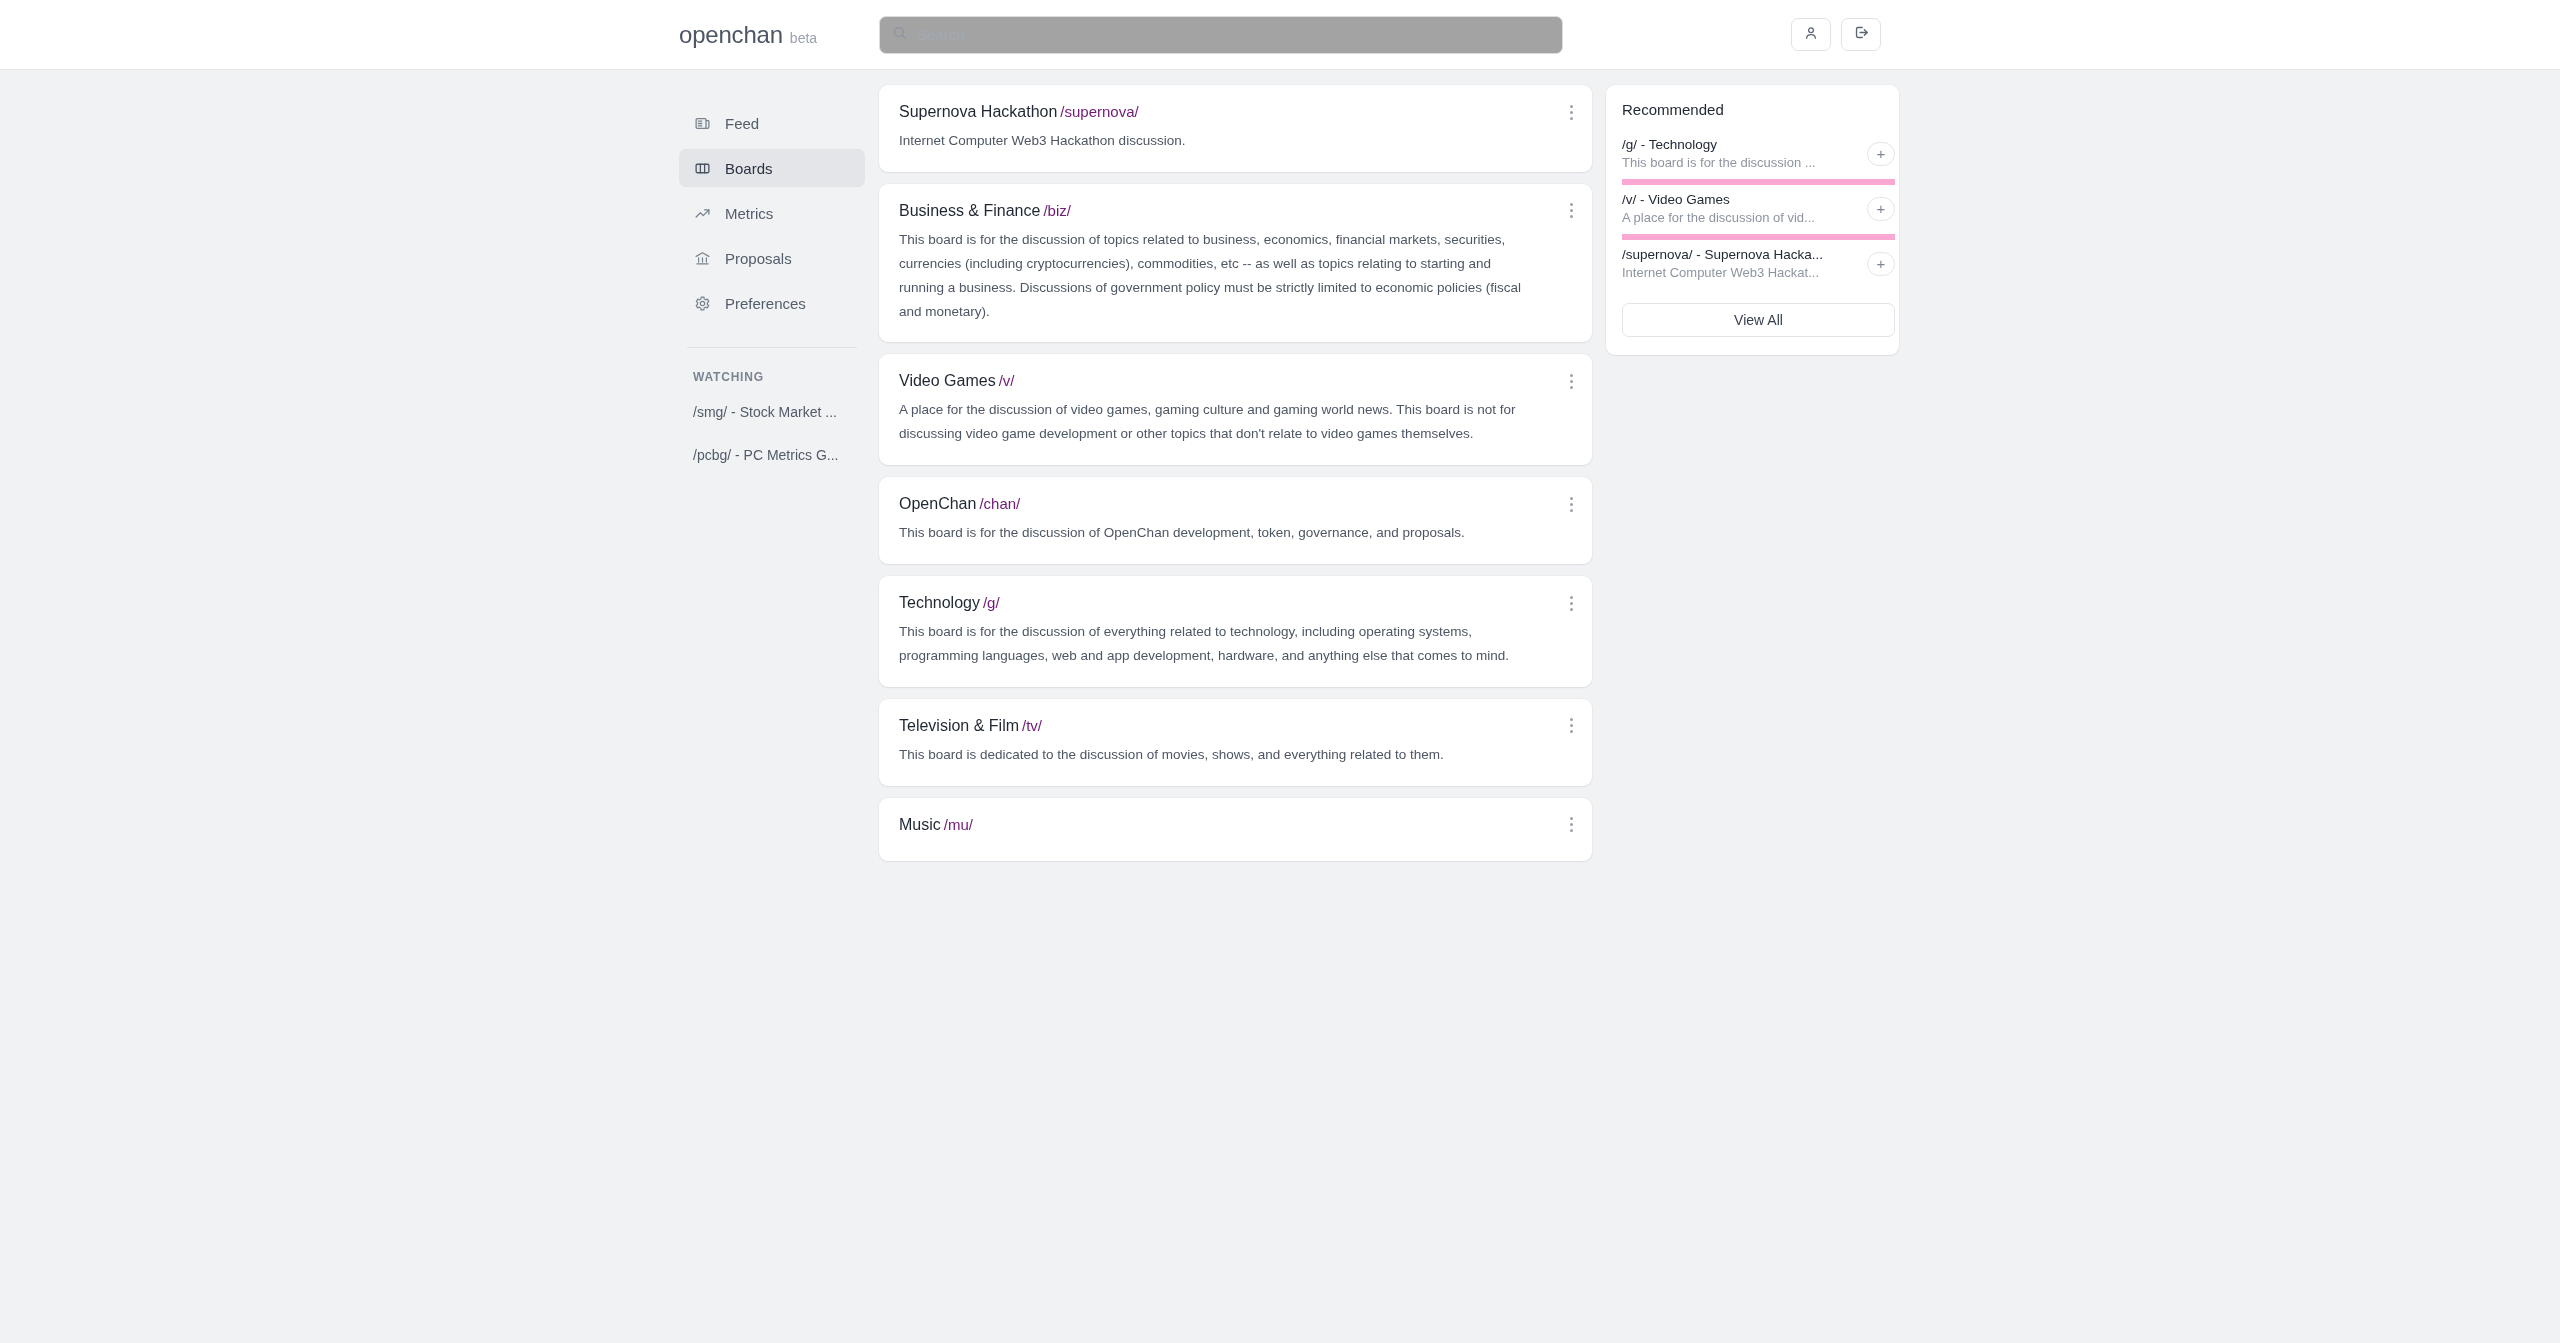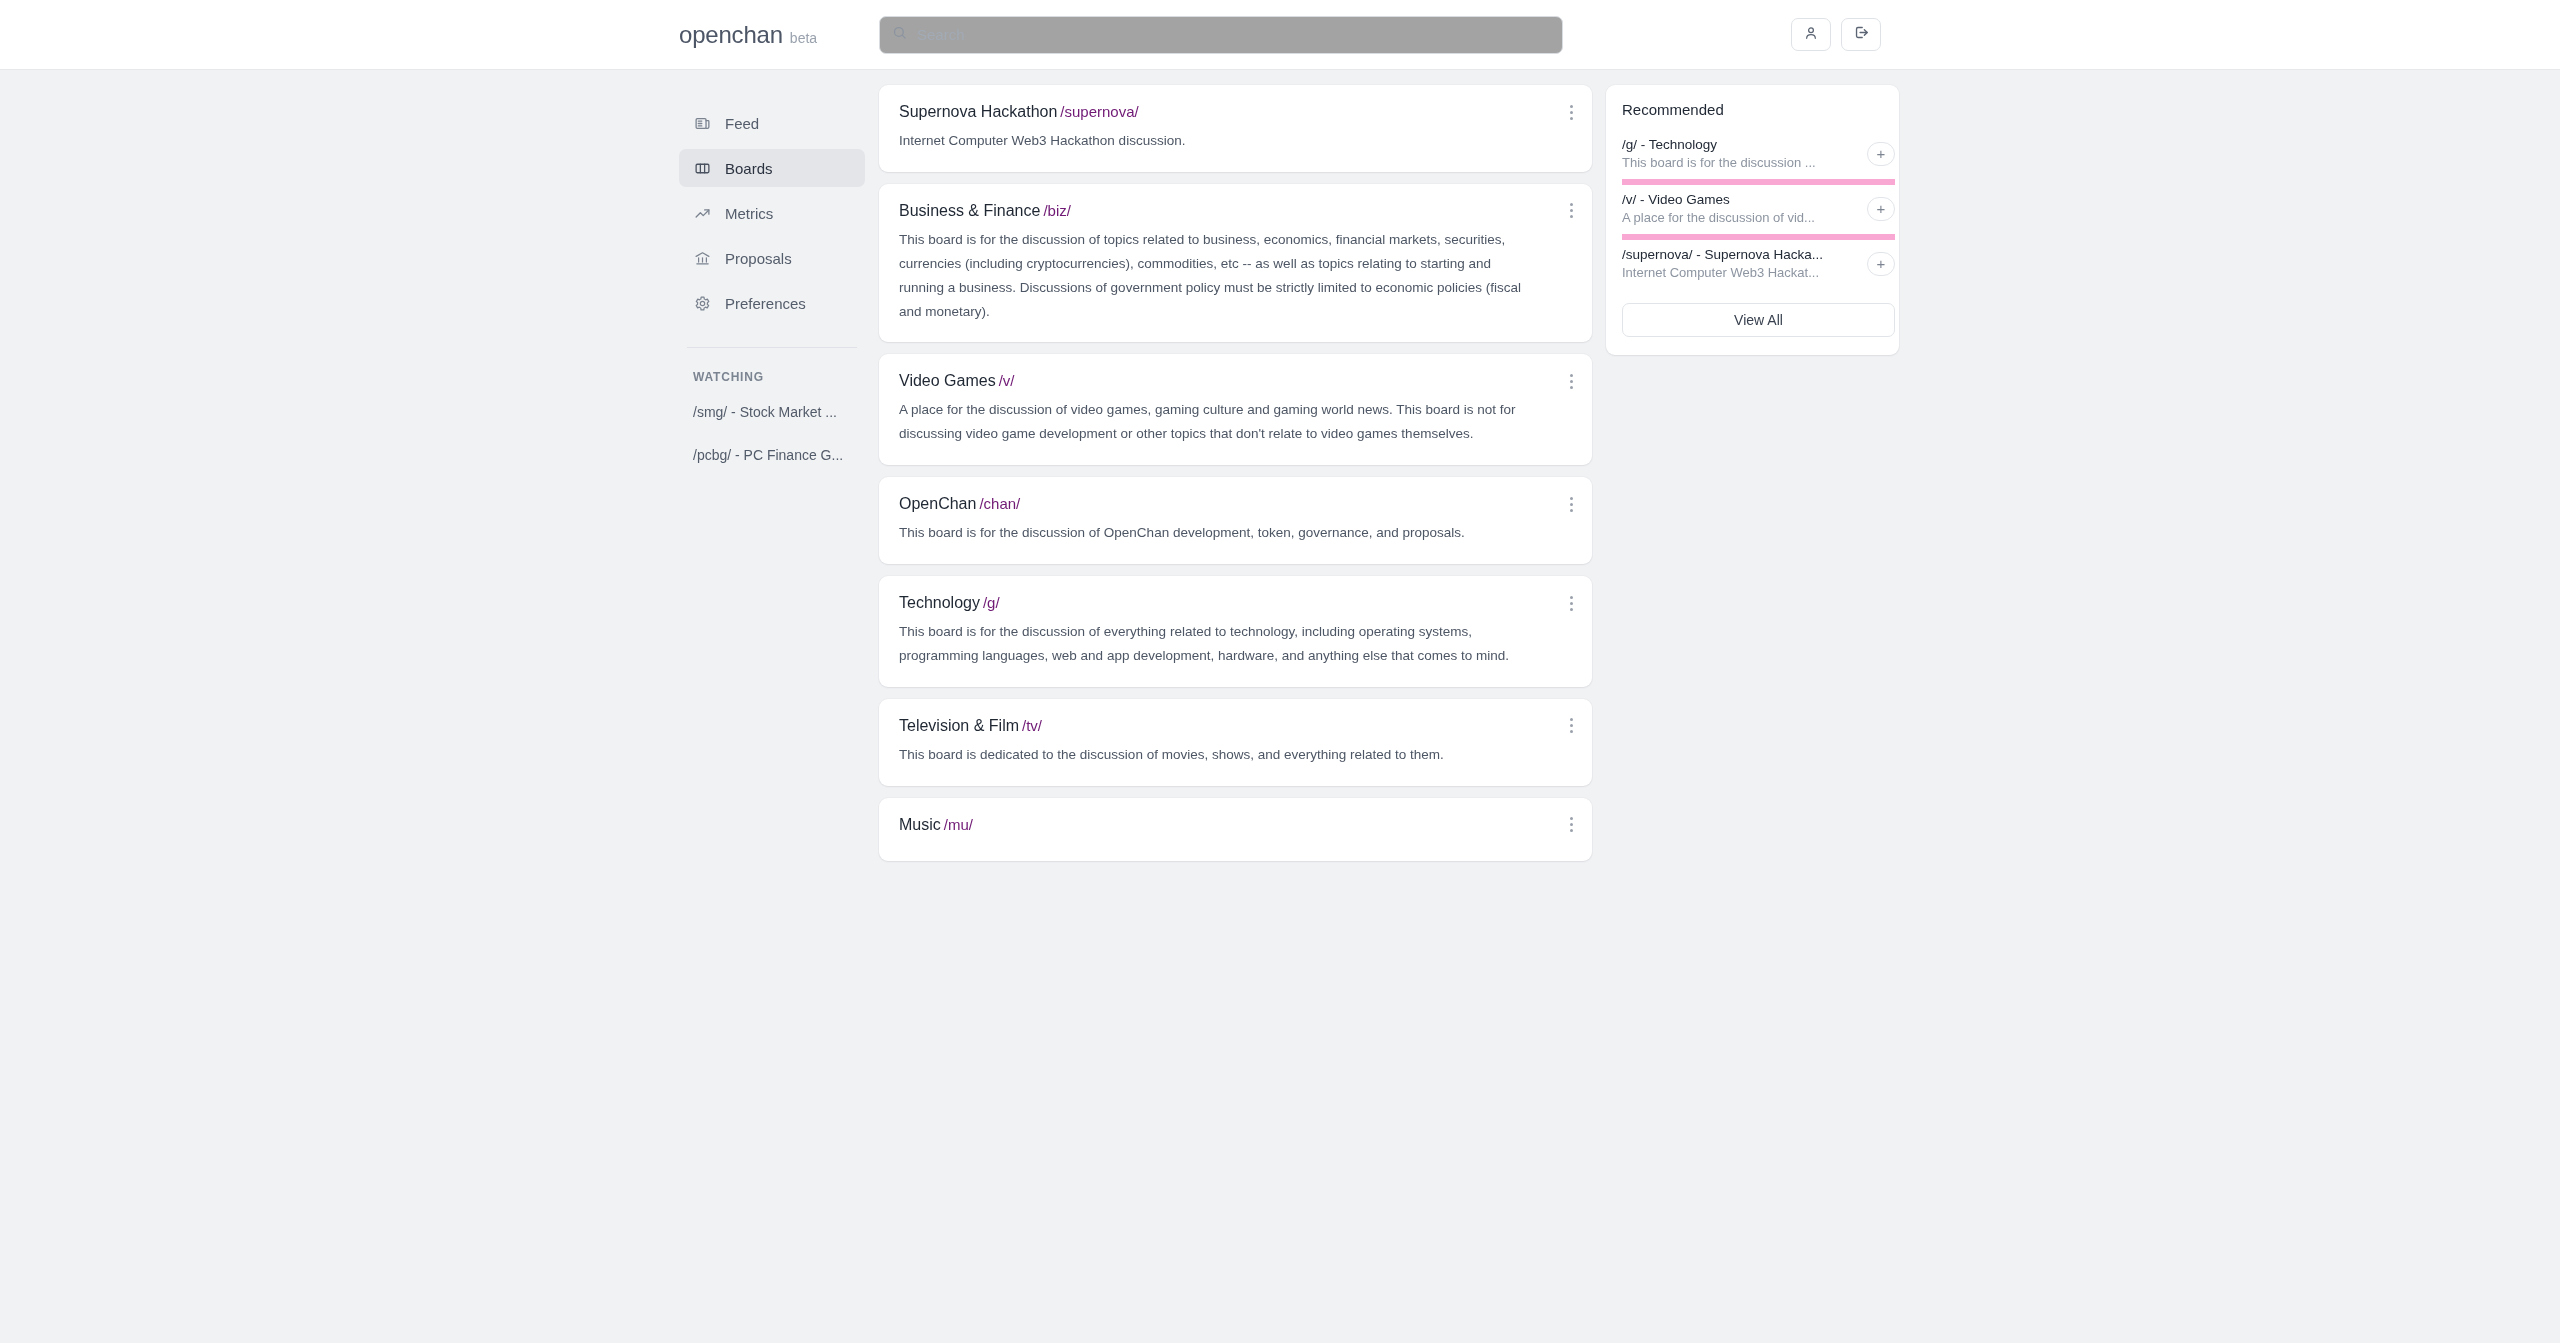--- a/index.html
+++ b/index.html
@@ -286,21 +286,21 @@
           <path d="M19 12a7 7 0 0 0-.1-1.2l2-1.5-2-3.4-2.4 1a7 7 0 0 0-2-1.2L14.1 3h-4l-.4 2.7a7 7 0 0 0-2 1.2l-2.4-1-2 3.4 2 1.5A7 7 0 0 0 5 12c0 .4 0 .8.1 1.2l-2 1.5 2 3.4 2.4-1c.6.5 1.3.9 2 1.2l.4 2.7h4l.4-2.7c.7-.3 1.4-.7 2-1.2l2.4 1 2-3.4-2-1.5c.1-.4.1-.8.1-1.2z"></path>
         </svg>
       </span>
       <span>Preferences</span>
     </div>
 
     <div class="divider"></div>
 
     <div class="watch-title">WATCHING</div>
     <div class="watch-item">/smg/ - Stock Market ...</div>
-    <div class="watch-item">/pcbg/ - PC Finance G...</div>
+    <div class="watch-item">/pcbg/ - PC Metrics G...</div>
   </div>
 
   <div class="board-list">
 
     <div class="board-card">
       <div class="board-head">
         <span>Supernova Hackathon</span><span class="board-slug">/supernova/</span>
       </div>
       <div class="board-desc">Internet Computer Web3 Hackathon discussion.</div>
       <div class="kebab">

